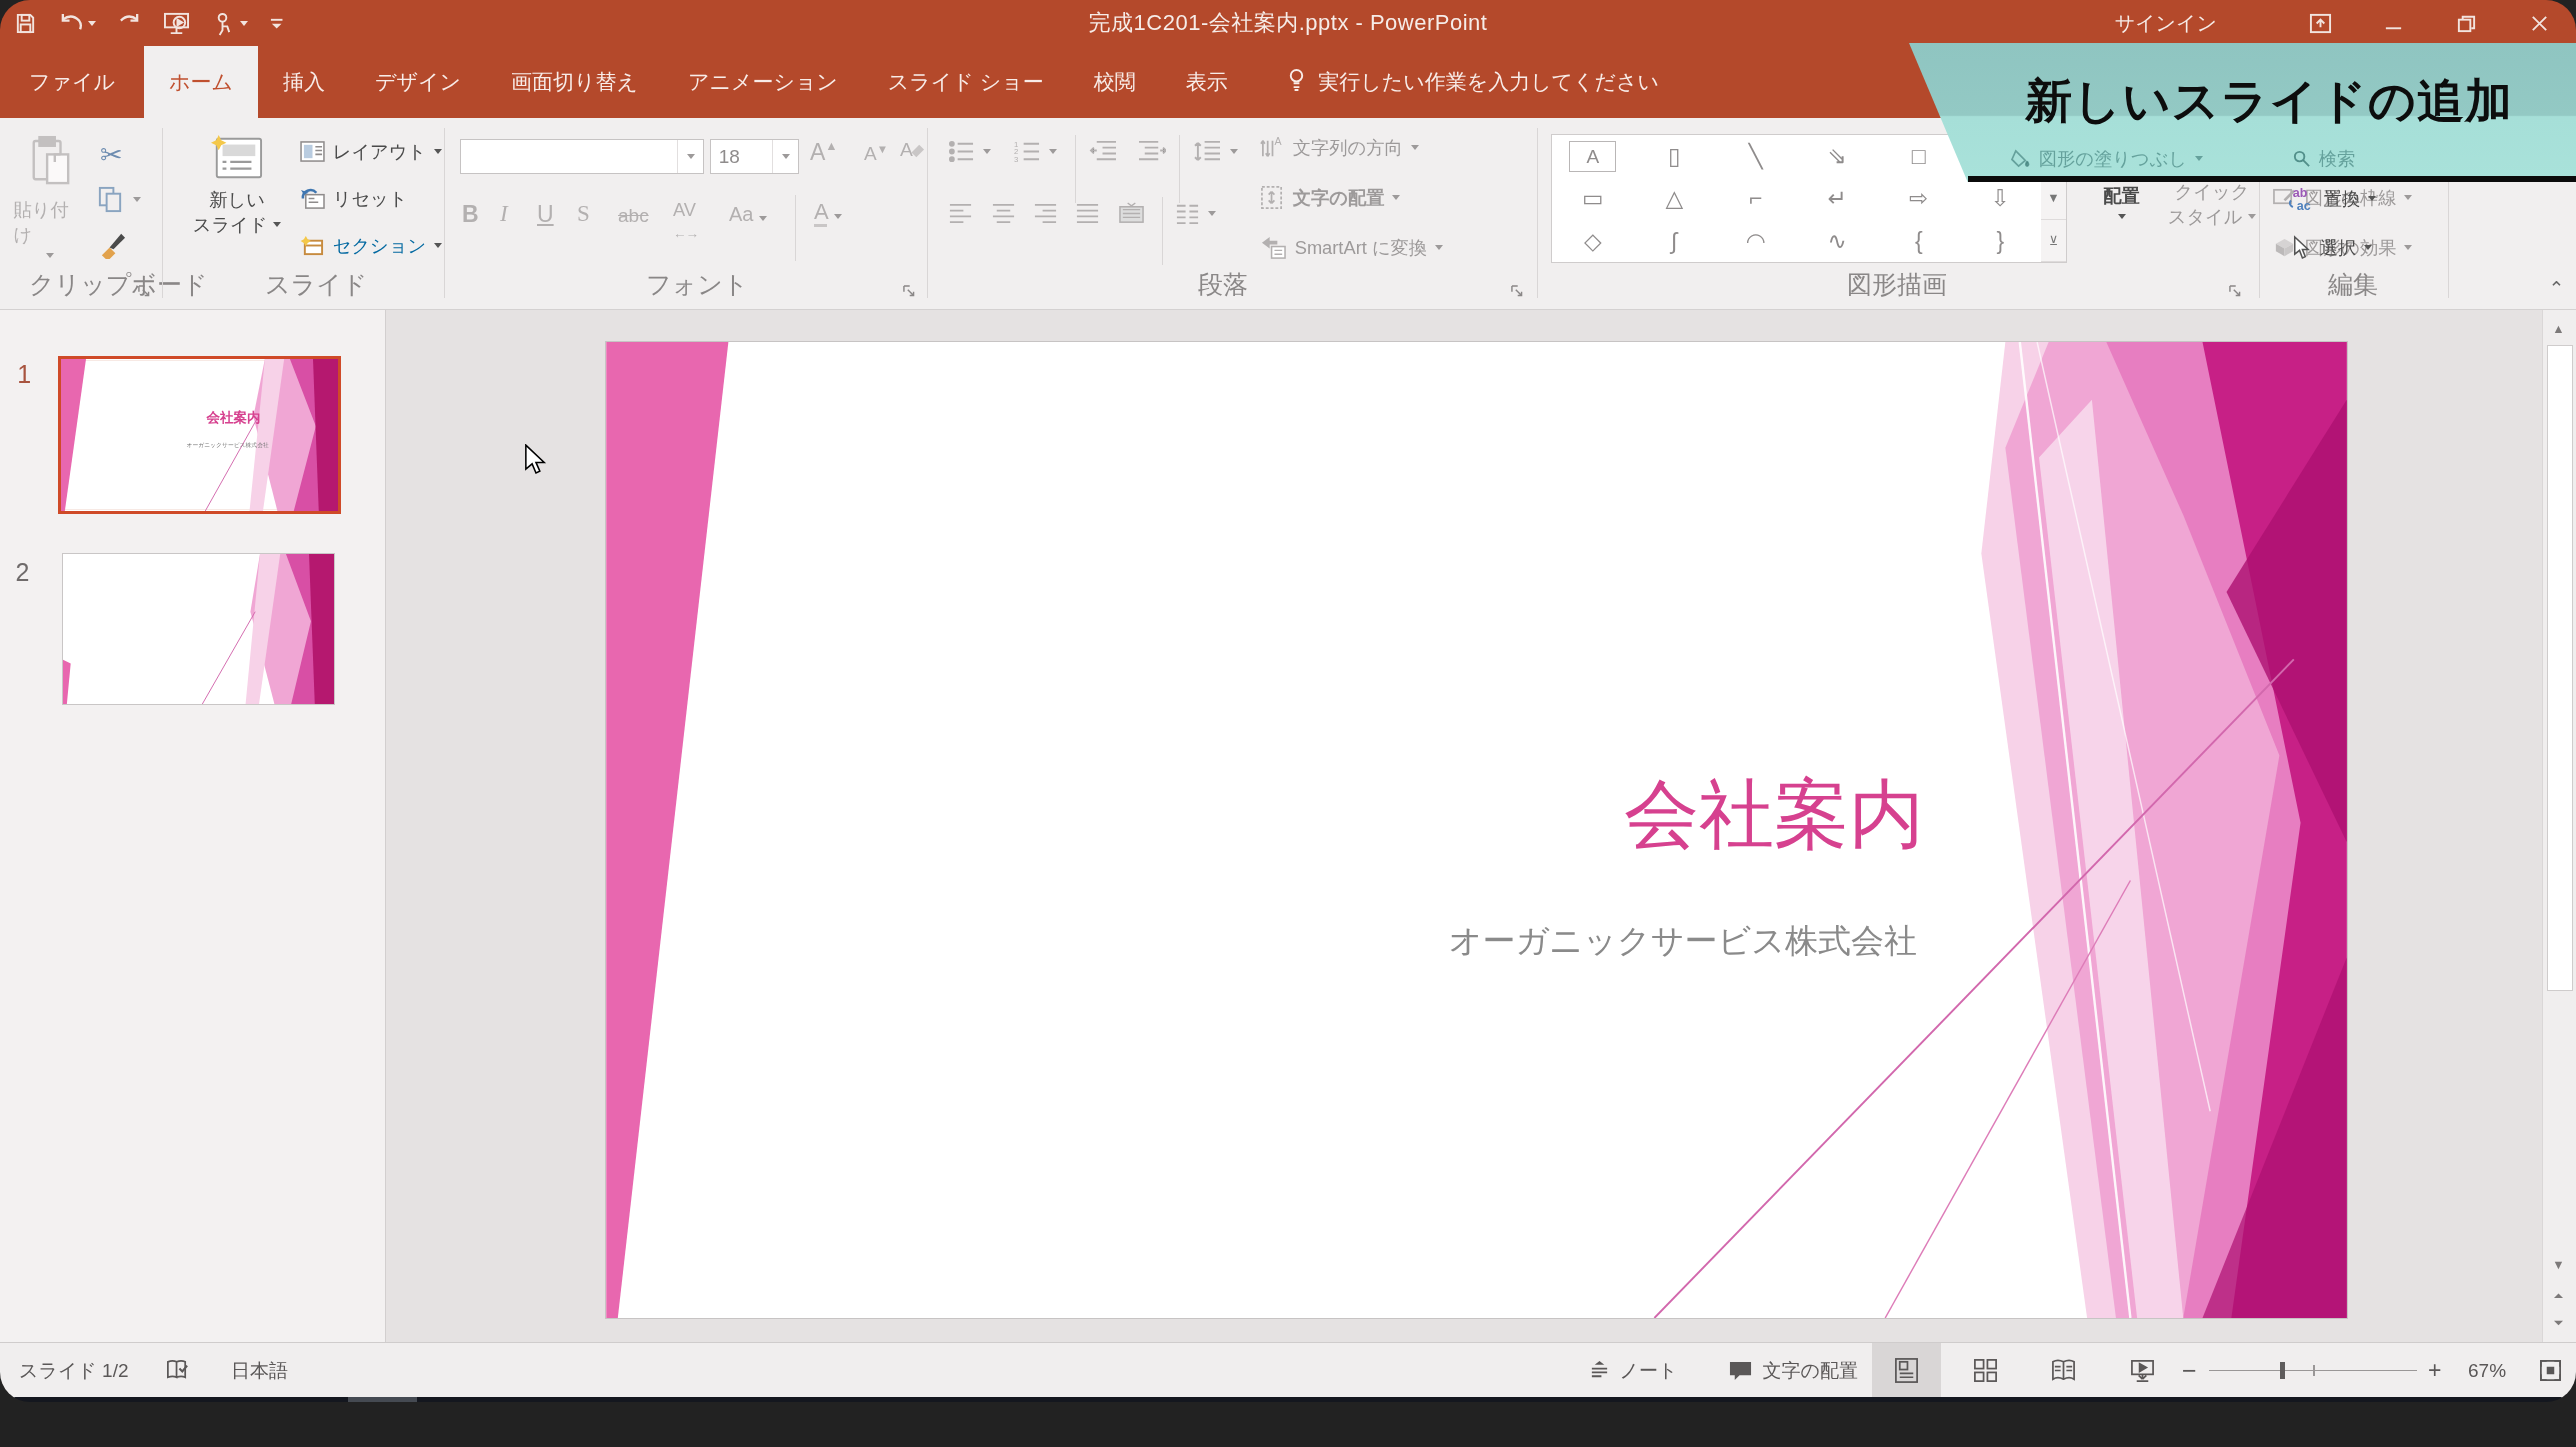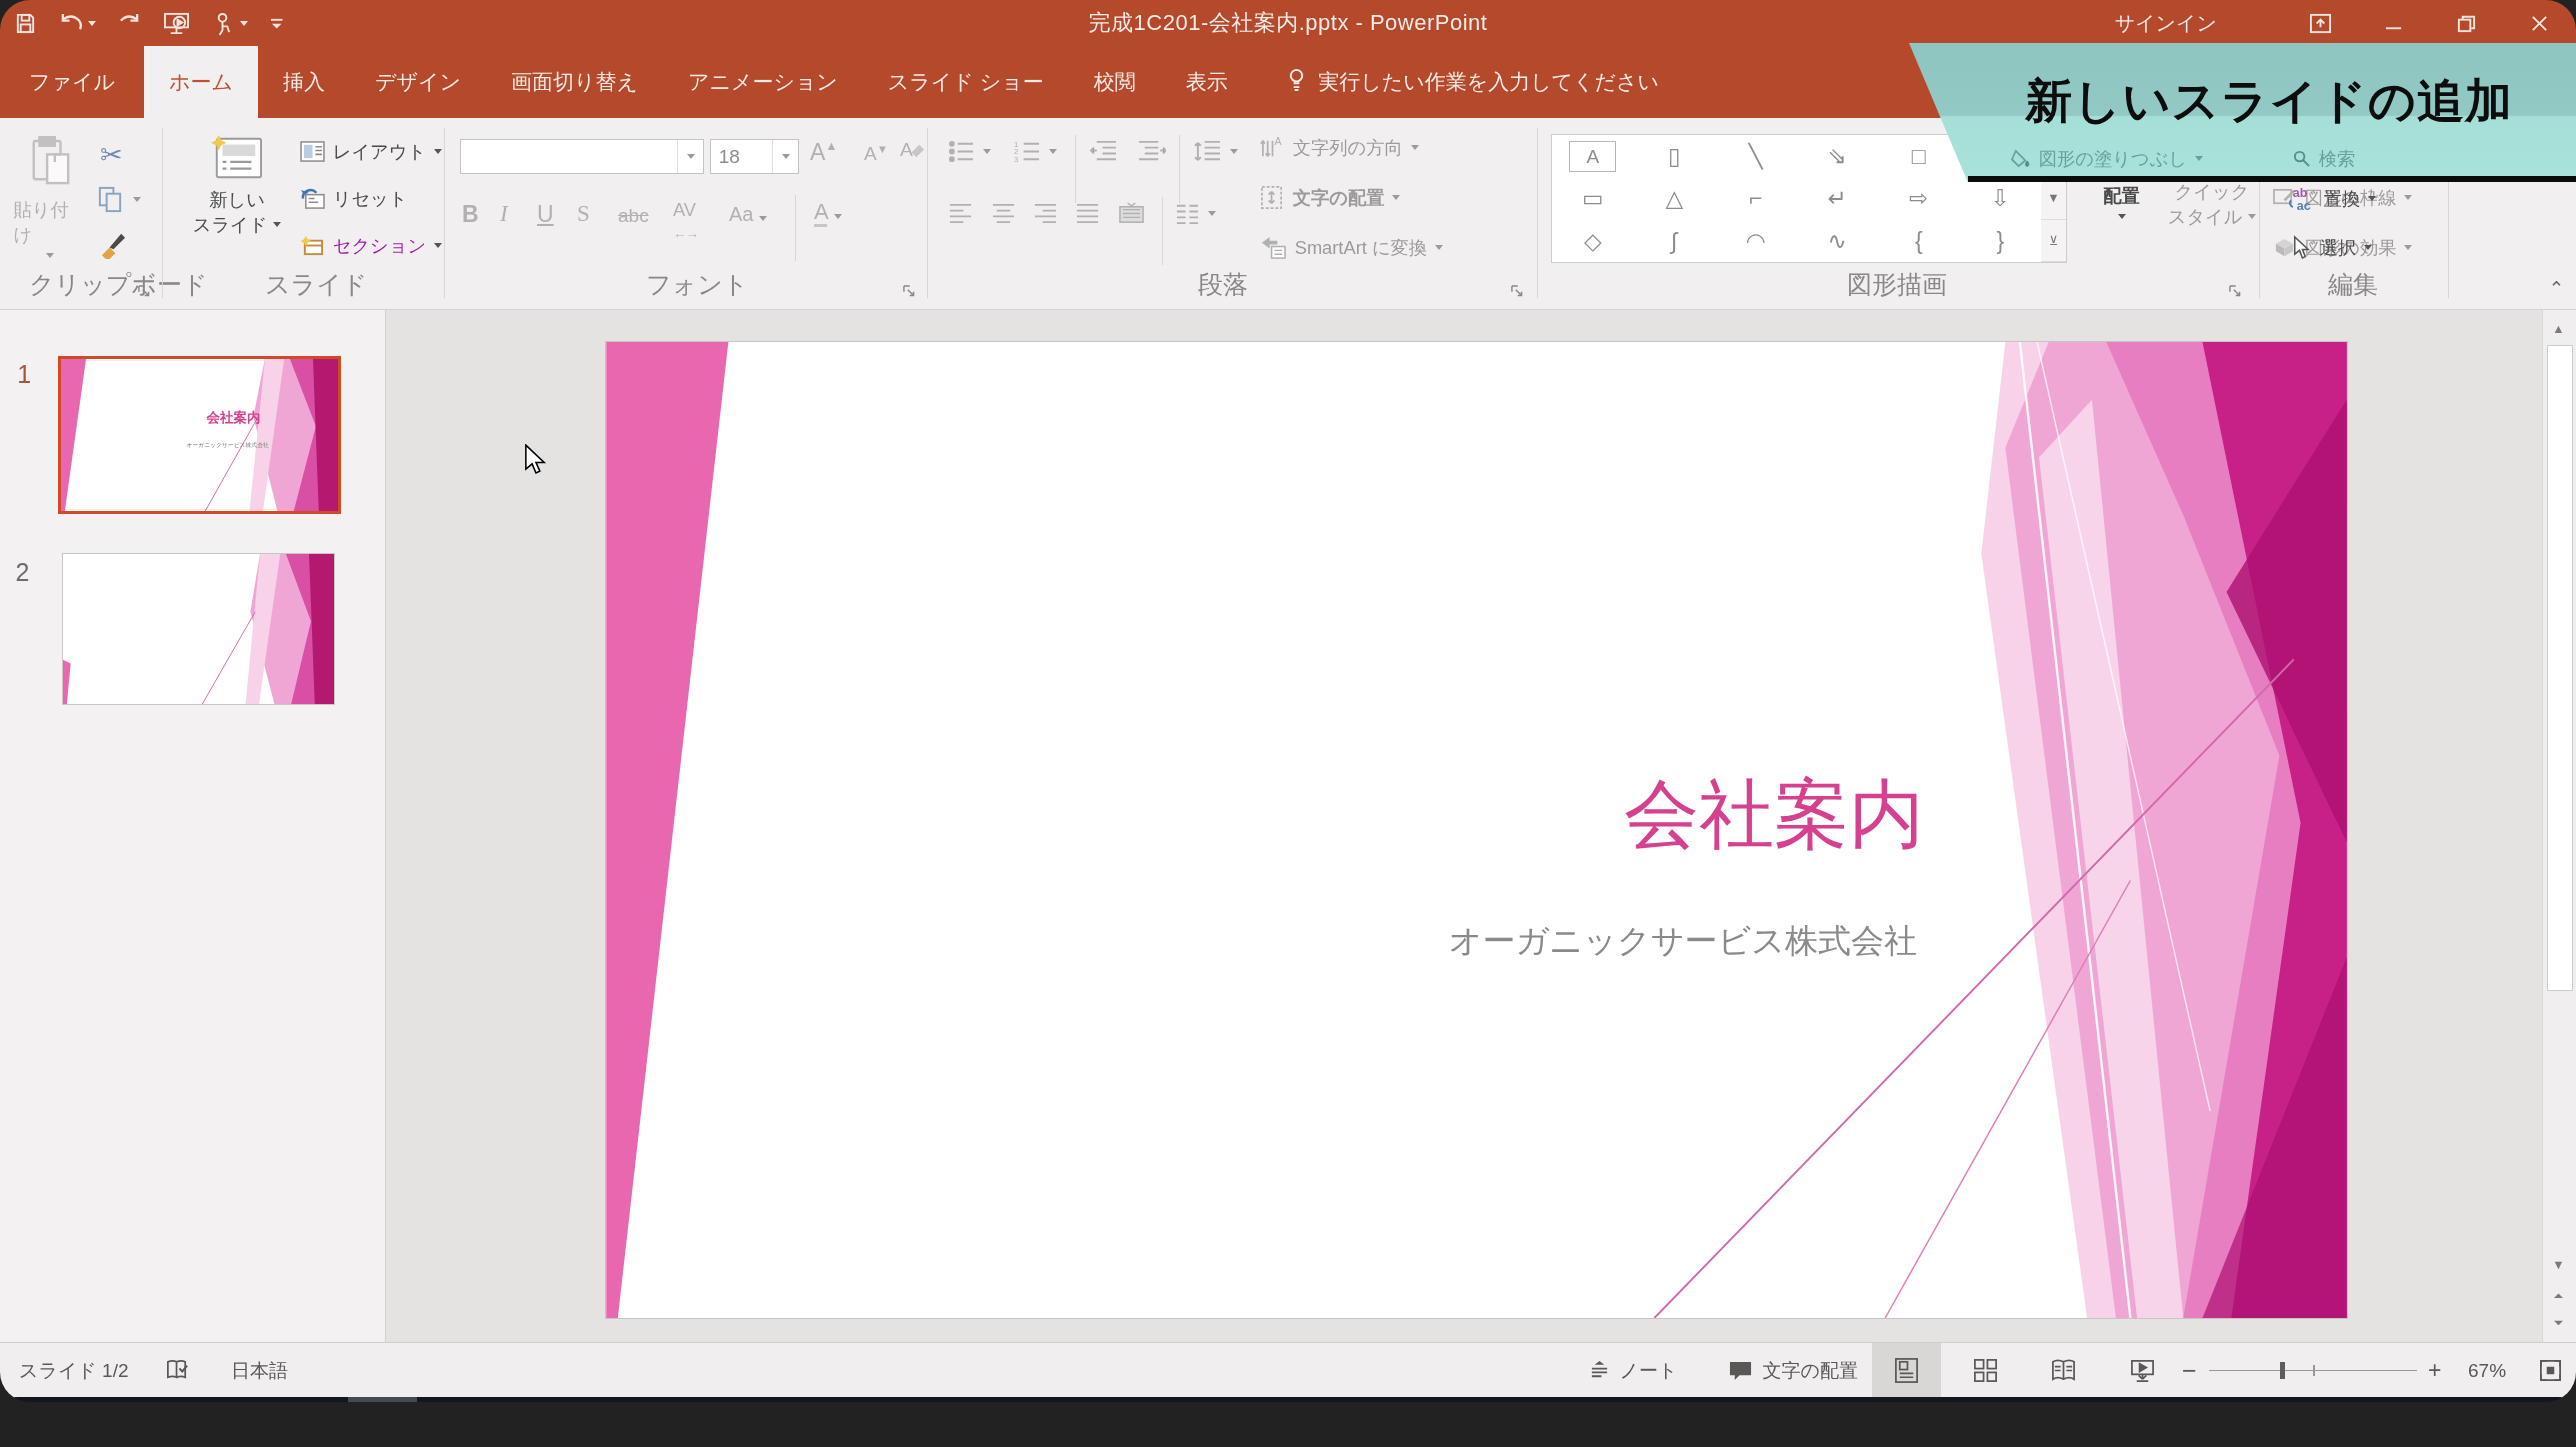--- a/index.html
+++ b/index.html
@@ -238,21 +238,21 @@
     </div>
     <div class="rowbtn" style="left:300px;top:68px;color:#4a4a4a;">
       <svg width="25" height="23" viewBox="0 0 26 24">
           <rect x="6" y="8" width="19" height="14" fill="#fff" stroke="#8f8c8c" stroke-width="1.6"></rect>
           <path d="M3 12 a8 8 0 0 1 14 -6" fill="none" stroke="#3f76b0" stroke-width="2.6"></path>
           <path d="M1 3 l3 5 5 -2 z" fill="#3f76b0"></path>
           <path d="M9 12 h6 M9 16 h10" stroke="#8f8c8c" stroke-width="1.6"></path>
         </svg>
       <span>リセット</span>
     </div>
-    <div class="rowbtn" style="left:300px;top:115px;color:#a21caf;">
+    <div class="rowbtn" style="left:300px;top:115px;color:#0369a1;">
       <svg width="25" height="23" viewBox="0 0 26 24">
           <rect x="5" y="7" width="18" height="14" fill="#fff" stroke="#c78b3f" stroke-width="2"></rect>
           <path d="M5 12 h18" stroke="#c78b3f" stroke-width="2"></path>
           <path d="M3 2 l2 3.4 3.4 2 -3.4 2 -2 3.4 -2 -3.4 -3.4 -2 3.4 -2 z" fill="#f4c84a" transform="translate(3,0)"></path>
         </svg>
       <span>セクション</span>
         <span class="smallcaret darkcaret"></span>
     </div>
     <div class="grp-label" style="left:265px;">スライド</div>
     <div class="grp-divider" style="left:444px;"></div>

